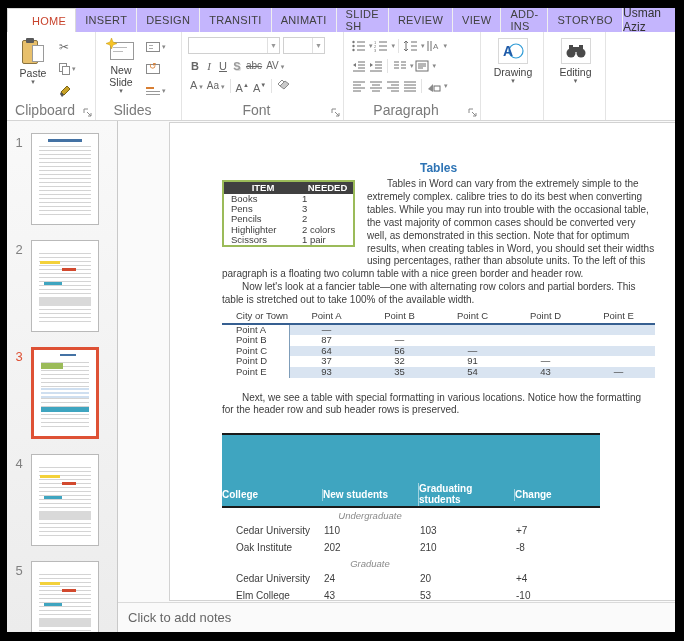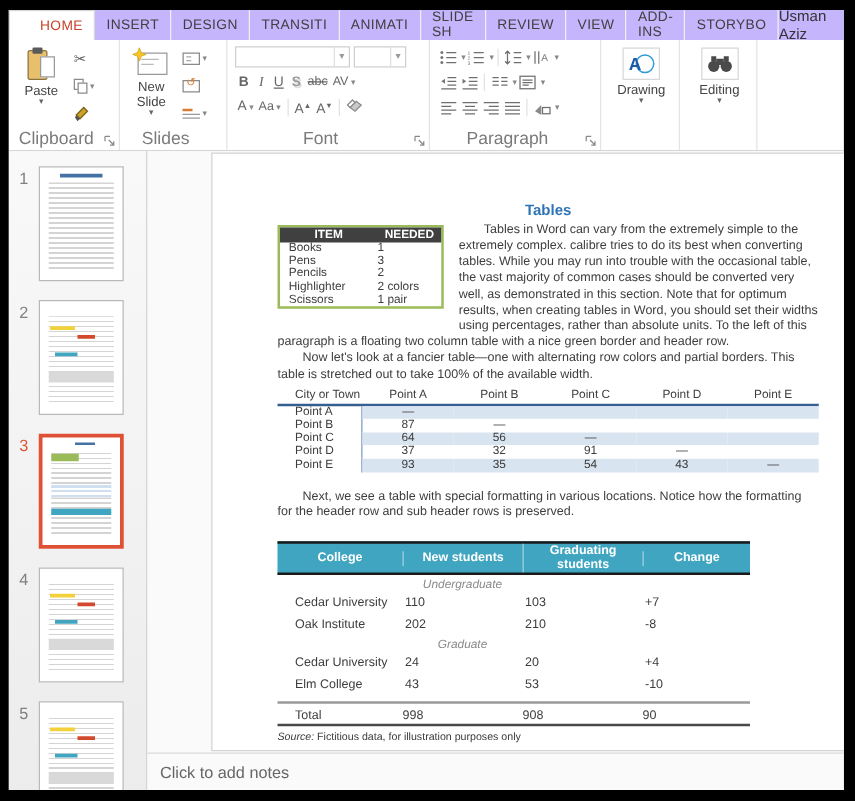--- a/index.html
+++ b/index.html
@@ -96,21 +96,21 @@
   .pt-head .ph0 { text-indent:12px; padding-left:2px; }
   .pt-head .phc { text-align:center; }
   .pt-body { border-top:2px solid #365F91; }
   .pt-row { display:grid; grid-template-columns:68px repeat(5,1fr); height:10.6px; line-height:10.6px; }
   .pt-row .pl { padding-left:14px; border-right:1px solid #7f9db9; }
   .pt-row .pv { text-align:center; }
   .pt-row.shaded .pv { background:#D9E4F1; }
   
   .ctable { margin-top:16px; width:378px; font-size:10px; }
   .ct-head { display:grid; grid-template-columns:100px 96px 96px 86px; background:#3FA5C0; border-top:2px solid #1a1a1a; border-bottom:2px solid #1a1a1a; color:#fff; font-weight:bold; min-height:21px; align-items:center; }
-  .ct-head div { text-align:center; line-height:10.5px; padding:1px 0; }
+  .ct-head div { line-height:10.5px; padding:1px 0;margin-top:48px; }
   .ct-head div + div { border-left:1px solid rgba(255,255,255,.5); }
   .ct-sub { display:grid; grid-template-columns:100px 96px 96px 86px; height:12px; line-height:12px; font-style:italic; color:#8a8a8a; font-size:9.5px; margin-top:2px; }
   .ct-sub div:nth-child(2) { text-align:center; }
   .ct-row { display:grid; grid-template-columns:100px 96px 96px 86px; height:17px; line-height:17px; }
   .ct-row div:first-child { padding-left:14px; }
   .ct-row div { padding-left:2px; }
   .ct-total { display:grid; grid-template-columns:100px 96px 96px 86px; height:20px; line-height:20px; border-top:2px solid #9a9a9a; border-bottom:2px solid #4a4a4a; margin-top:5px; }
   .ct-total div:first-child { padding-left:14px; }
   .ct-source { font-size:8.5px; color:#3a3a3a; margin-top:3px; }
   .ct-source .src-lbl { font-style:italic; }

